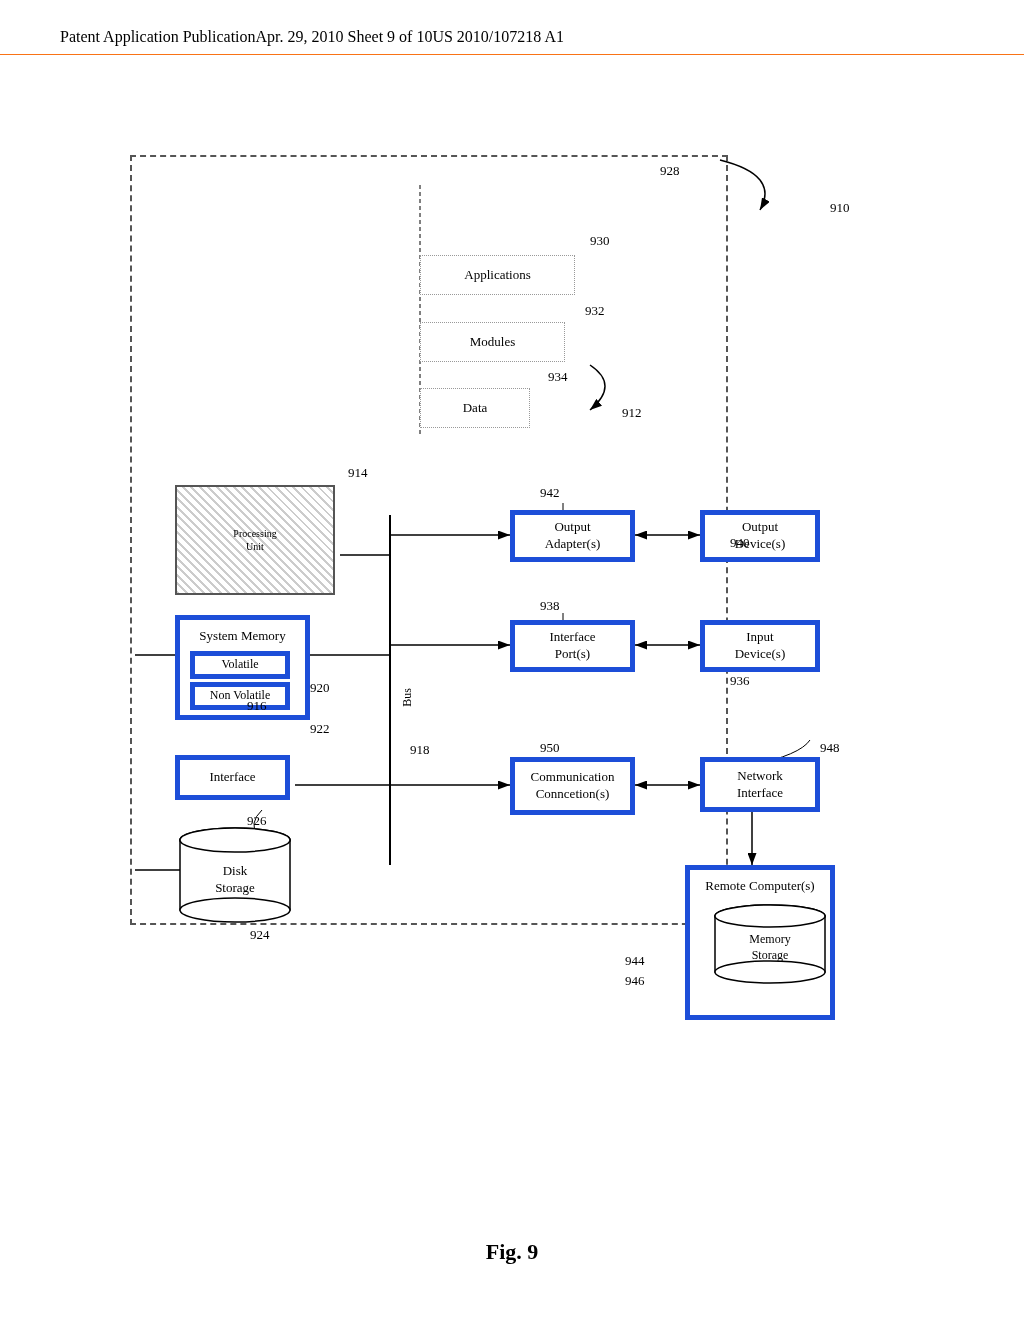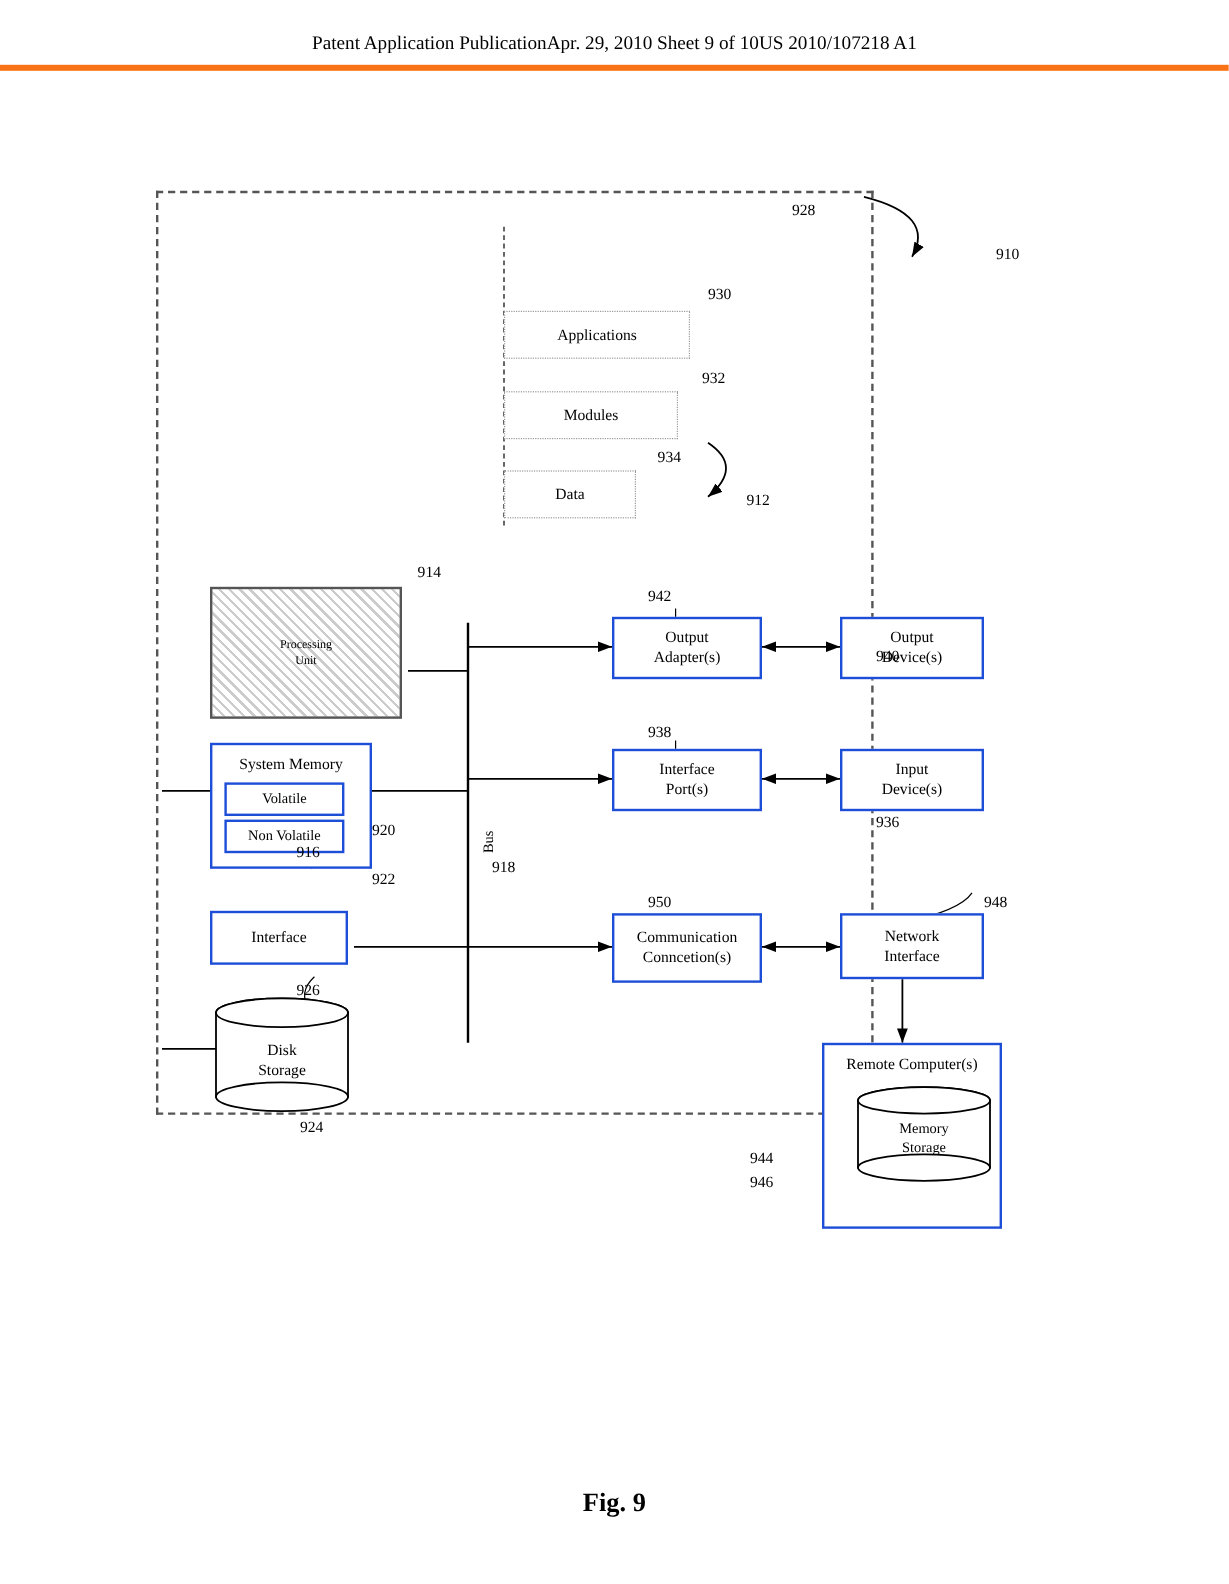--- a/index.html
+++ b/index.html
@@ -8,38 +8,38 @@
       height: 1320px;
       background: #fff;
       font-family: 'Times New Roman', Times, serif;
       position: relative;
       overflow: hidden;
     }
 
     
     .header {
       display: flex;
-      justify-content: center;
+      justify-content: flex-start;
       align-items: baseline;
       padding: 28px 60px 0 60px;
-      border-bottom: 5px solid #f97316;
+      border-bottom: 1px solid #f97316;
       padding-bottom: 8px;
     }
 
     
     .diagram {
       position: relative;
       width: 100%;
       height: 1100px;
     }
 
     
     .box {
       position: absolute;
-      border: 2px solid #1d4ed8;
+      border: 5px solid #1d4ed8;
       background: #fff;
       text-align: center;
       display: flex;
       align-items: center;
       justify-content: center;
       font-size: 13px;
       line-height: 1.3;
     }
 
     .box-dotted {
@@ -300,21 +300,21 @@
   <div class="label" style="left:540px; top:430px;">942</div>
 
   <div class="label" style="left:730px; top:480px;">940</div>
 
   <div class="label" style="left:540px; top:543px;">938</div>
 
   <div class="label" style="left:730px; top:618px;">936</div>
 
   <div class="label" style="left:247px; top:643px;">916</div>
 
-  <div class="label" style="left:410px; top:656px;">918</div>
+  <div class="label" style="left:410px; top:687px;">918</div>
 
   <div class="label" style="left:310px; top:625px;">920</div>
 
   <div class="label" style="left:310px; top:666px;">922</div>
 
   <div class="label" style="left:540px; top:685px;">950</div>
 
   <div class="label" style="left:820px; top:685px;">948</div>
 
   <div class="label" style="left:247px; top:758px;">926</div>

